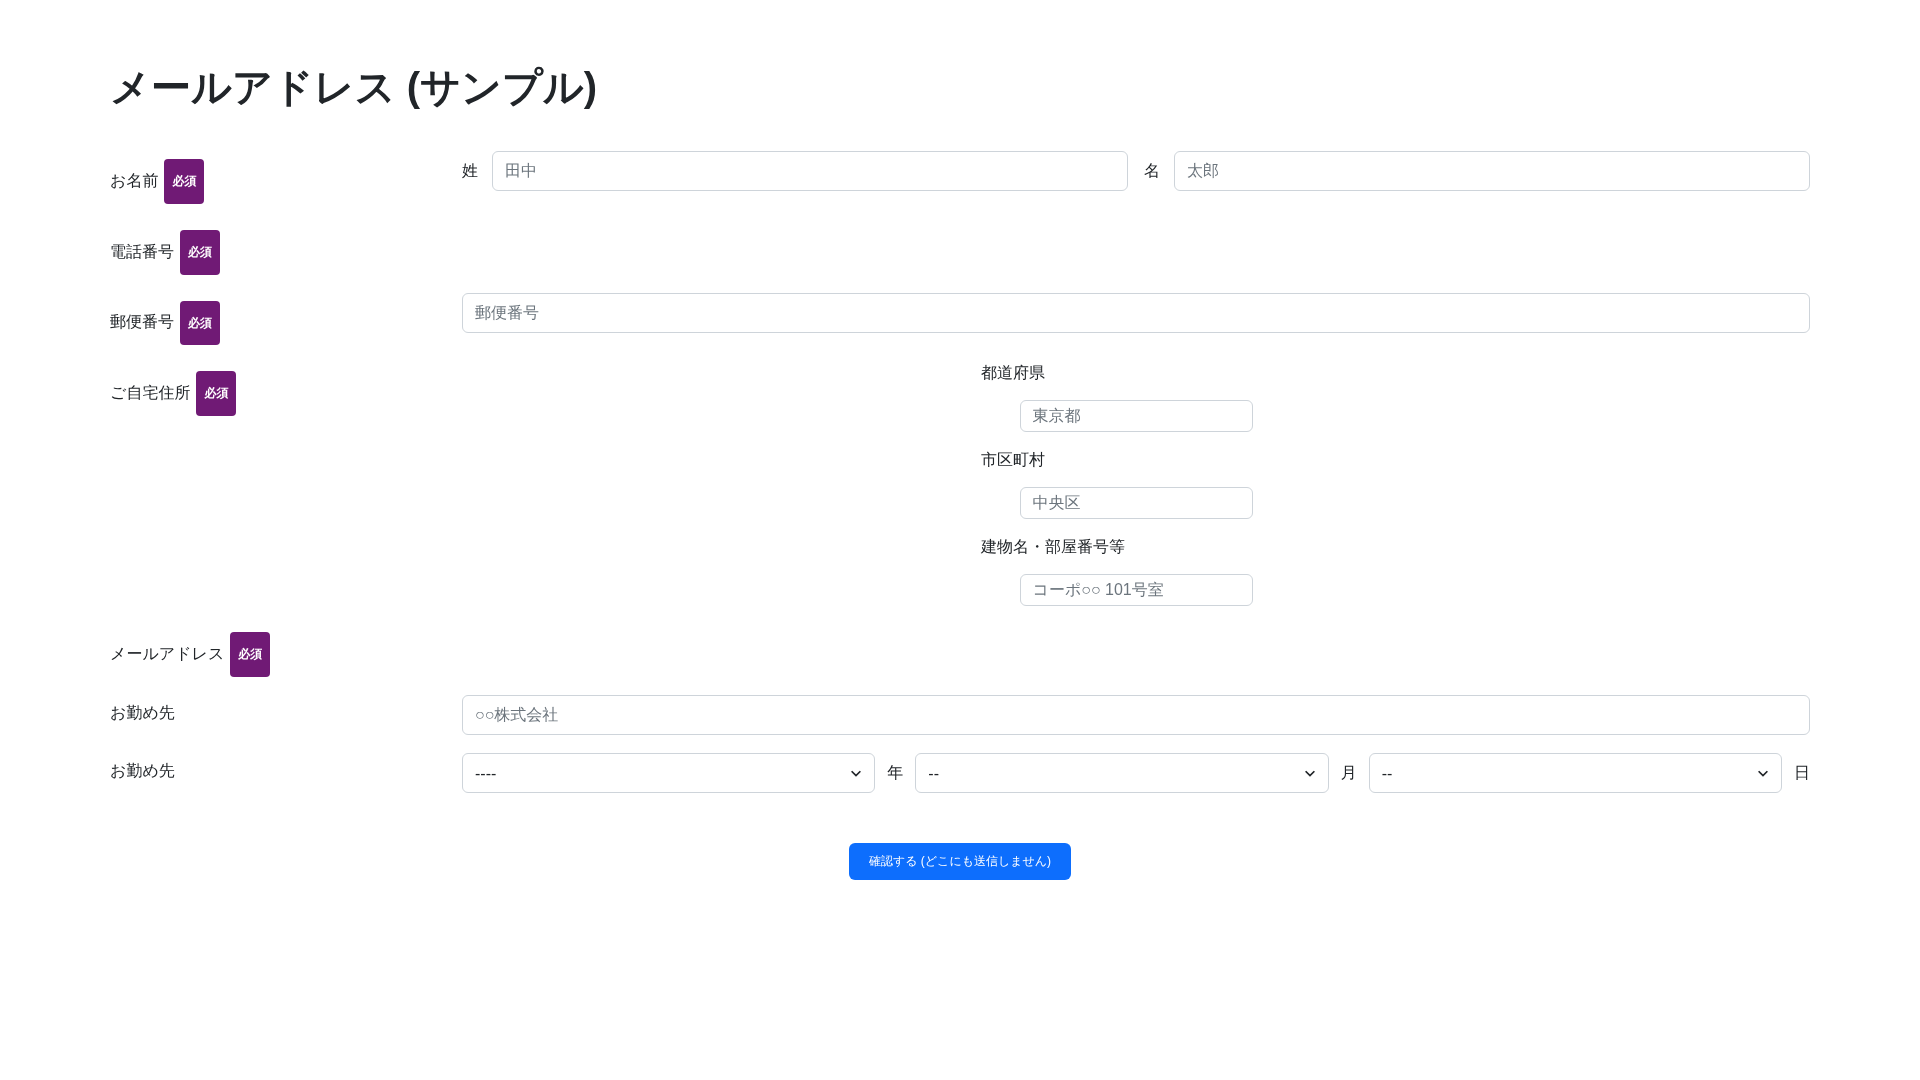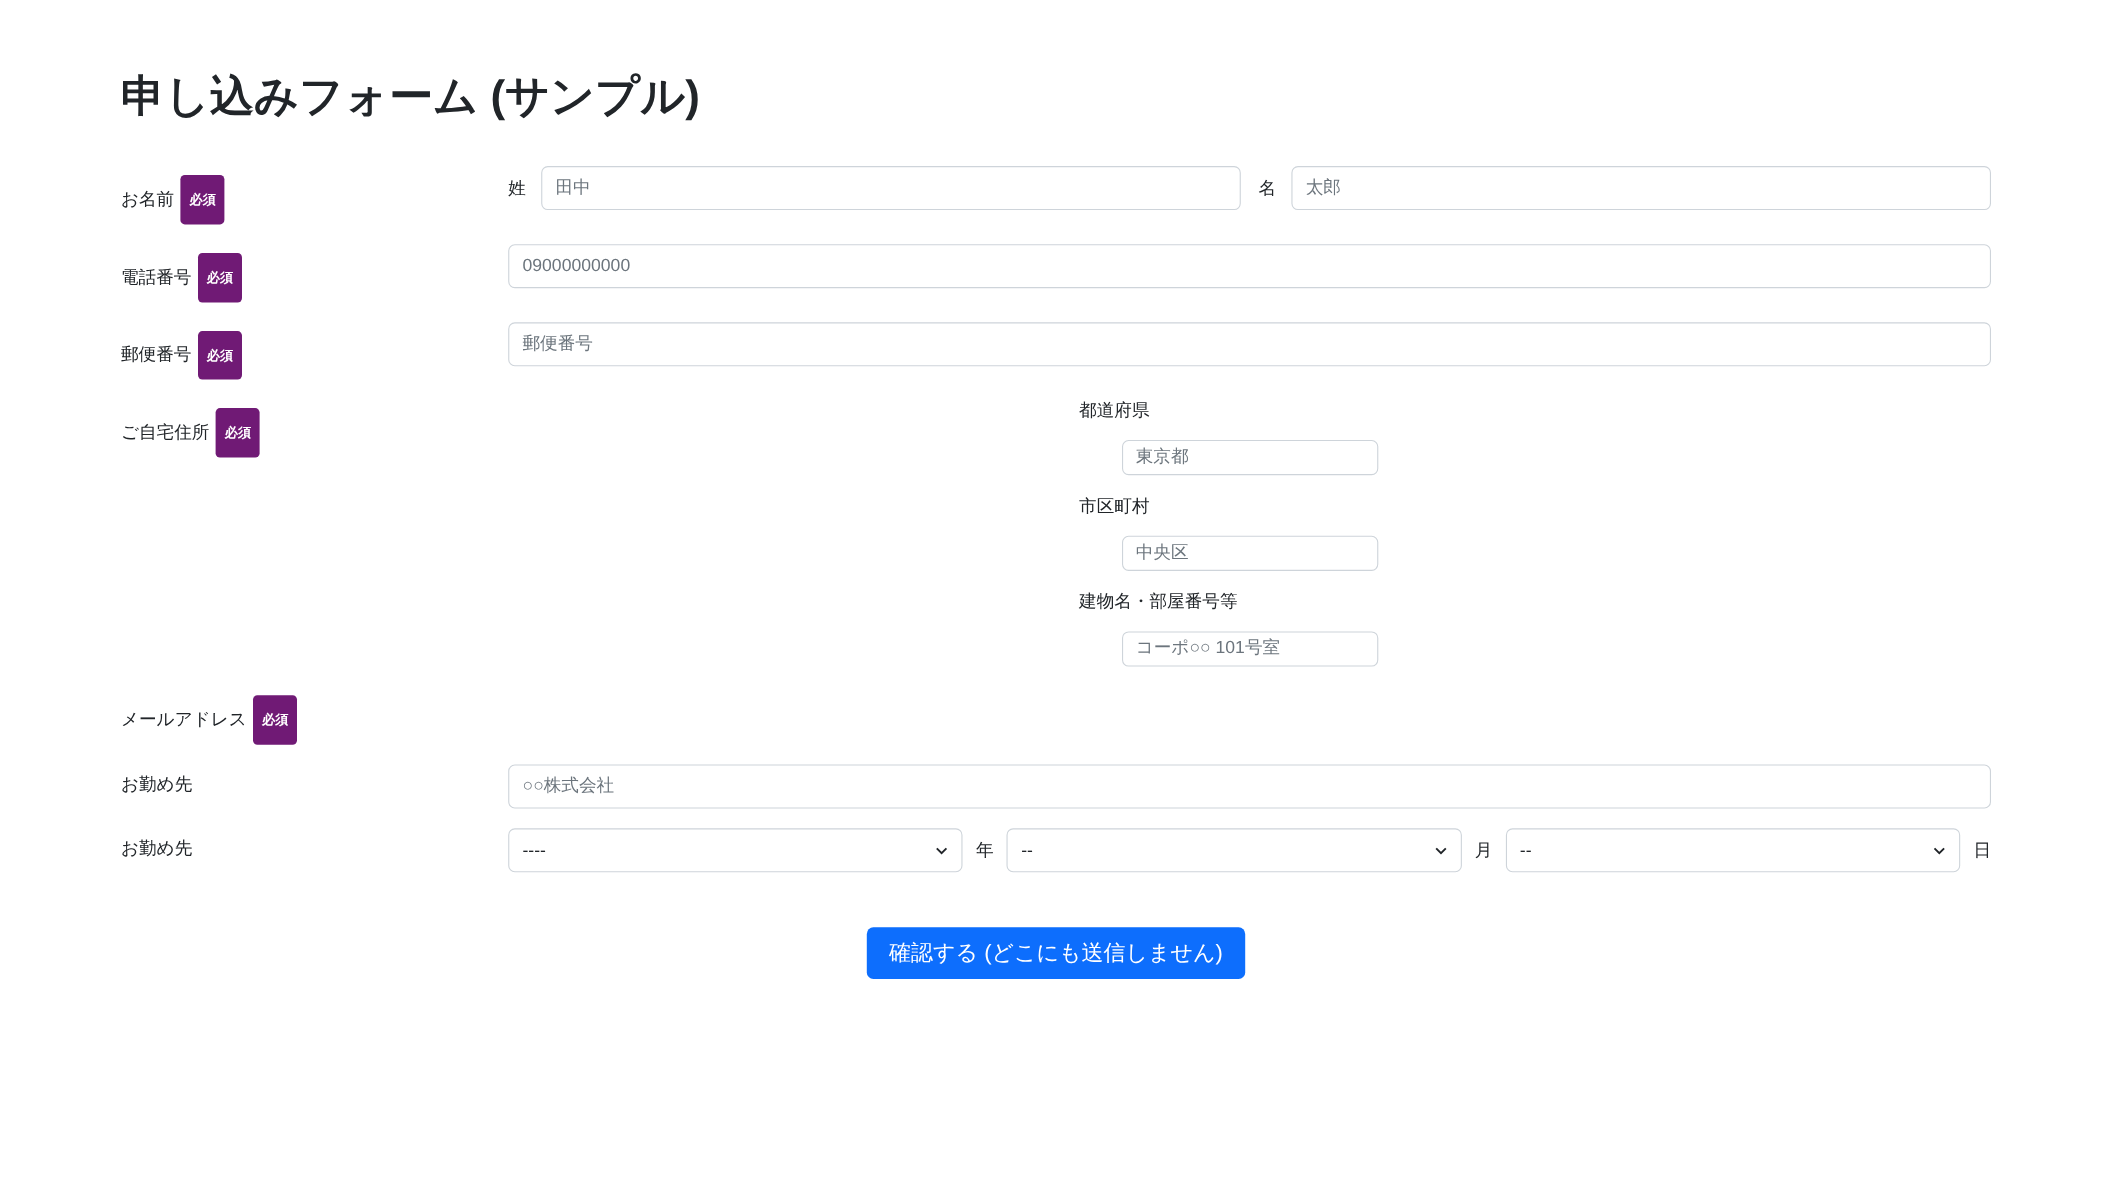--- a/index.html
+++ b/index.html
@@ -126,30 +126,30 @@
     .submit-row {
       display: flex;
       justify-content: center;
       margin-top: 50px;
     }
     .btn-primary {
       background: #0d6efd;
       color: #fff;
       border: none;
       padding: 10px 20px;
-      font-size: 20px;
+      font-size: 12px;
       border-radius: 6px;
       cursor: pointer;
     }
     .chevron svg { width: 14px; height: 14px; display: block; }
   </style>
 </head>
 <body>
 
-<h1>申し込みフォーム (サンプル)</h1>
+<h1>メールアドレス (サンプル)</h1>
 
 <form>
 
   <div class="form-row">
     <div class="label-col">
       <span>お名前</span>
       <span class="badge-required">必須</span>
     </div>
     <div class="field-col">
       <div class="name-input-wrap">
@@ -160,23 +160,20 @@
         <span class="sub-label">名</span>
         <input type="text" class="input-full" placeholder="太郎" style="">
       </div>
     </div>
   </div>
 
   <div class="form-row">
     <div class="label-col">
       <span>電話番号</span>
       <span class="badge-required">必須</span>
-    </div>
-    <div class="field-col">
-      <input type="text" class="input-full" placeholder="09000000000" style="">
     </div>
   </div>
 
   <div class="form-row">
     <div class="label-col">
       <span>郵便番号</span>
       <span class="badge-required">必須</span>
     </div>
     <div class="field-col">
       <input type="text" class="input-full" placeholder="郵便番号" style="">

